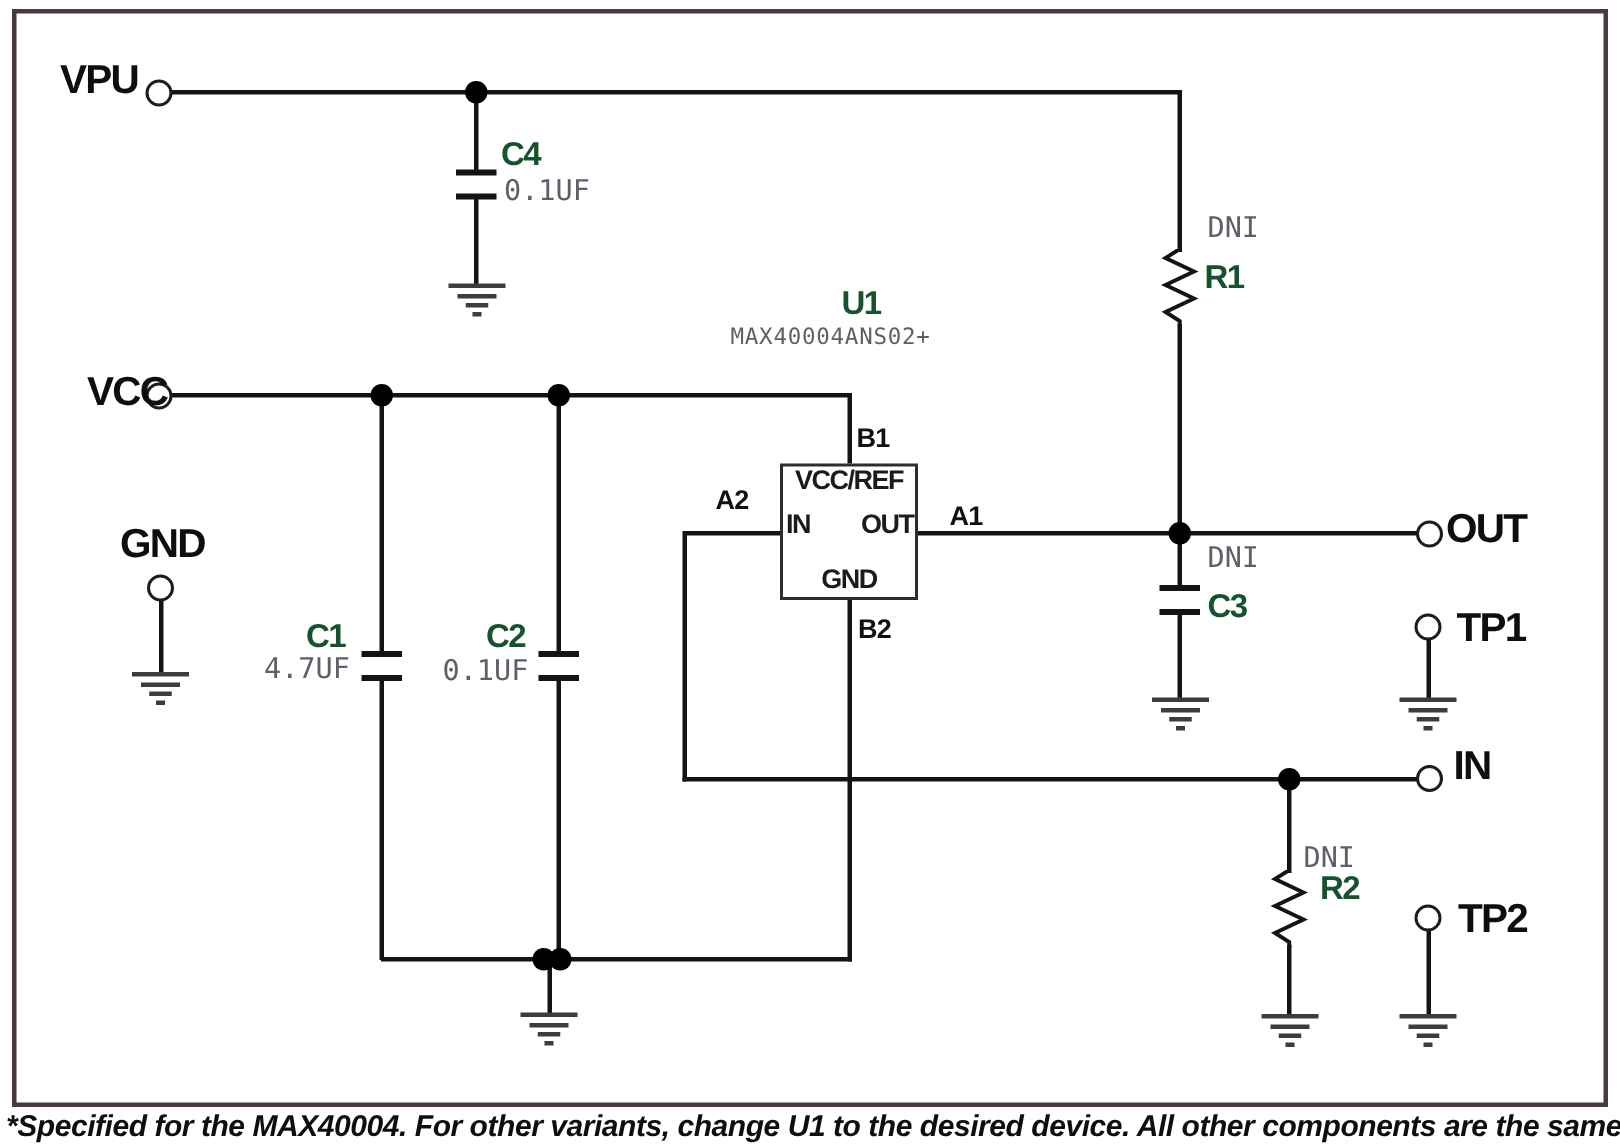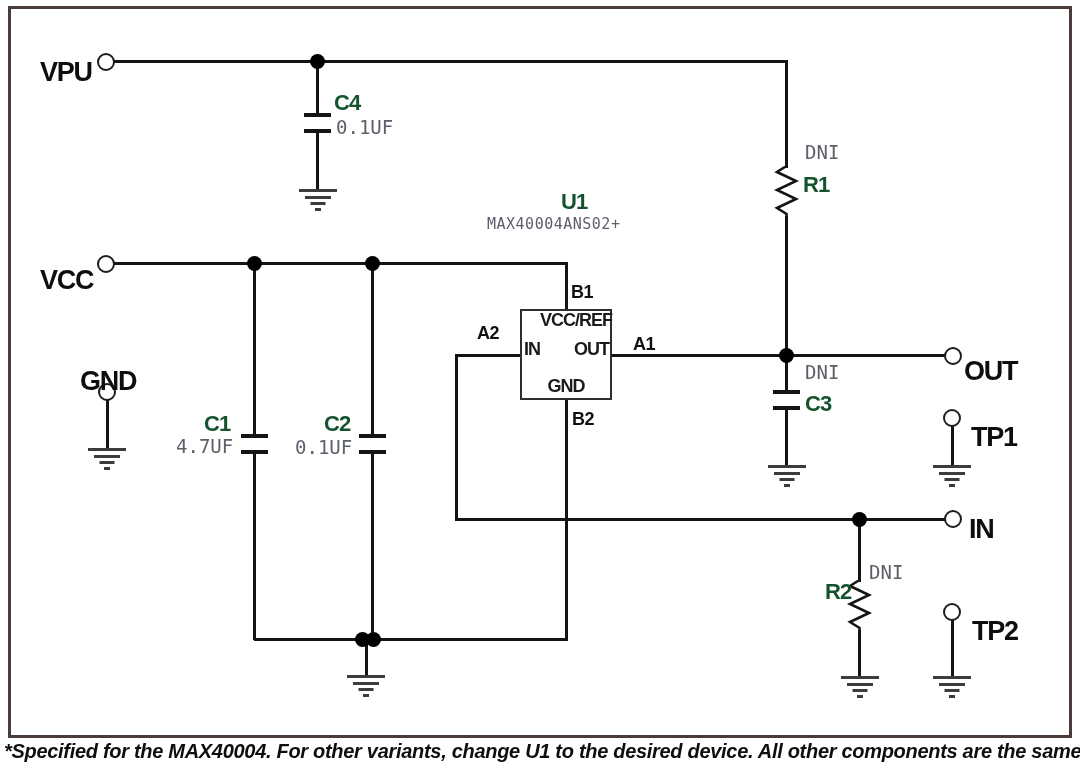--- a/index.html
+++ b/index.html
@@ -17,21 +17,21 @@
   .plate{position:absolute;height:3.5px;width:27px;background:#141414;}
   
   .gnd{position:absolute;width:38px;height:24px;}
   .gnd i{position:absolute;left:50%;transform:translateX(-50%);display:block;height:3px;background:#3c3c3c;}
   .gnd i:nth-child(1){top:0;width:38px;}
   .gnd i:nth-child(2){top:7px;width:26px;}
   .gnd i:nth-child(3){top:13px;width:15px;}
   .gnd i:nth-child(4){top:19px;width:6px;}
   .res{position:absolute;}
   
-  .lbl{position:absolute;font-size:27px;font-weight:bold;color:#0e0e0e;line-height:1;letter-spacing:-1.2px;white-space:nowrap;margin-top:19px;}
+  .lbl{position:absolute;font-size:27px;font-weight:bold;color:#0e0e0e;line-height:1;letter-spacing:-1.2px;white-space:nowrap;}
   .ref{position:absolute;font-size:22px;font-weight:bold;color:#14532d;line-height:1;letter-spacing:-1px;white-space:nowrap;}
   .val{position:absolute;font-family:"DejaVu Sans Mono",monospace;font-size:19px;color:#5c6069;line-height:1;white-space:nowrap;}
   .part{position:absolute;font-family:"DejaVu Sans Mono",monospace;font-size:15px;color:#5c6069;letter-spacing:0.5px;line-height:1;white-space:nowrap;}
   .pin{position:absolute;font-size:18px;font-weight:bold;color:#111;line-height:1;letter-spacing:-0.5px;white-space:nowrap;}
   .u1box{position:absolute;left:520px;top:309px;width:92px;height:91px;border:2px solid #2e2e2e;background:#fff;box-sizing:border-box;}
   .inlbl{position:absolute;font-size:18px;font-weight:bold;color:#1b1b1b;line-height:1;letter-spacing:-1px;white-space:nowrap;}
   .footnote{position:absolute;left:4px;top:740px;font-size:20px;font-weight:bold;font-style:italic;
             color:#0e0e0e;line-height:1.1;white-space:nowrap;letter-spacing:-0.3px;}
 </style>
 </head>
@@ -136,35 +136,35 @@
   <div class="plate" style="left:773px;top:406px"></div>
 
   <svg class="res" style="left:771px;top:166px" width="31" height="52" viewBox="0 0 31 52">
     <polyline points="15.5,0 6,6 25,15 6,24 25,33 6,42 15.5,48 15.5,52" fill="none" stroke="#141414" stroke-width="2.6"></polyline>
   </svg>
   <svg class="res" style="left:844px;top:580px" width="31" height="52" viewBox="0 0 31 52">
     <polyline points="15.5,0 6,6 25,15 6,24 25,33 6,42 15.5,48 15.5,52" fill="none" stroke="#141414" stroke-width="2.6"></polyline>
   </svg>
 
   <div class="u1box"></div>
-  <span class="inlbl" style="left:520px;top:311px;width:92px;text-align:right">VCC/REF</span>
+  <span class="inlbl" style="left:520px;top:311px;width:92px;text-align:center">VCC/REF</span>
   <span class="inlbl" style="left:524px;top:340px">IN</span>
   <span class="inlbl" style="left:520px;top:340px;width:89px;text-align:right">OUT</span>
   <span class="inlbl" style="left:520px;top:377px;width:92px;text-align:center">GND</span>
 
   <span class="pin" style="left:571px;top:283px">B1</span>
   <span class="pin" style="left:477px;top:324px">A2</span>
   <span class="pin" style="left:633px;top:335px">A1</span>
   <span class="pin" style="left:572px;top:410px">B2</span>
 
   <span class="ref" style="left:561px;top:191px">U1</span>
   <span class="part" style="left:487px;top:217px">MAX40004ANS02+</span>
 
   <span class="lbl" style="left:40px;top:40px">VPU</span>
-  <span class="lbl" style="left:40px;top:248px">VCC</span>
+  <span class="lbl" style="left:58px;top:248px">VCC</span>
   <span class="lbl" style="left:80px;top:349px">GND</span>
   <span class="lbl" style="left:964px;top:339px">OUT</span>
   <span class="lbl" style="left:971px;top:405px">TP1</span>
   <span class="lbl" style="left:969px;top:497px">IN</span>
   <span class="lbl" style="left:972px;top:599px">TP2</span>
 
   <span class="ref" style="left:334px;top:92px">C4</span>
   <span class="val" style="left:336px;top:118px">0.1UF</span>
 
   <span class="val" style="left:805px;top:143px">DNI</span>
@@ -173,16 +173,16 @@
   <span class="ref" style="left:204px;top:413px">C1</span>
   <span class="val" style="left:176px;top:437px">4.7UF</span>
 
   <span class="ref" style="left:324px;top:413px">C2</span>
   <span class="val" style="left:295px;top:438px">0.1UF</span>
 
   <span class="val" style="left:805px;top:363px">DNI</span>
   <span class="ref" style="left:805px;top:393px">C3</span>
 
   <span class="val" style="left:869px;top:563px">DNI</span>
-  <span class="ref" style="left:825px;top:581px">R2</span>
+  <span class="ref" style="left:880px;top:581px">R2</span>
 
   <div class="footnote">*Specified for the MAX40004. For other variants, change U1 to the desired device. All other components are the same.</div>
 </div>
 
 </body></html>

